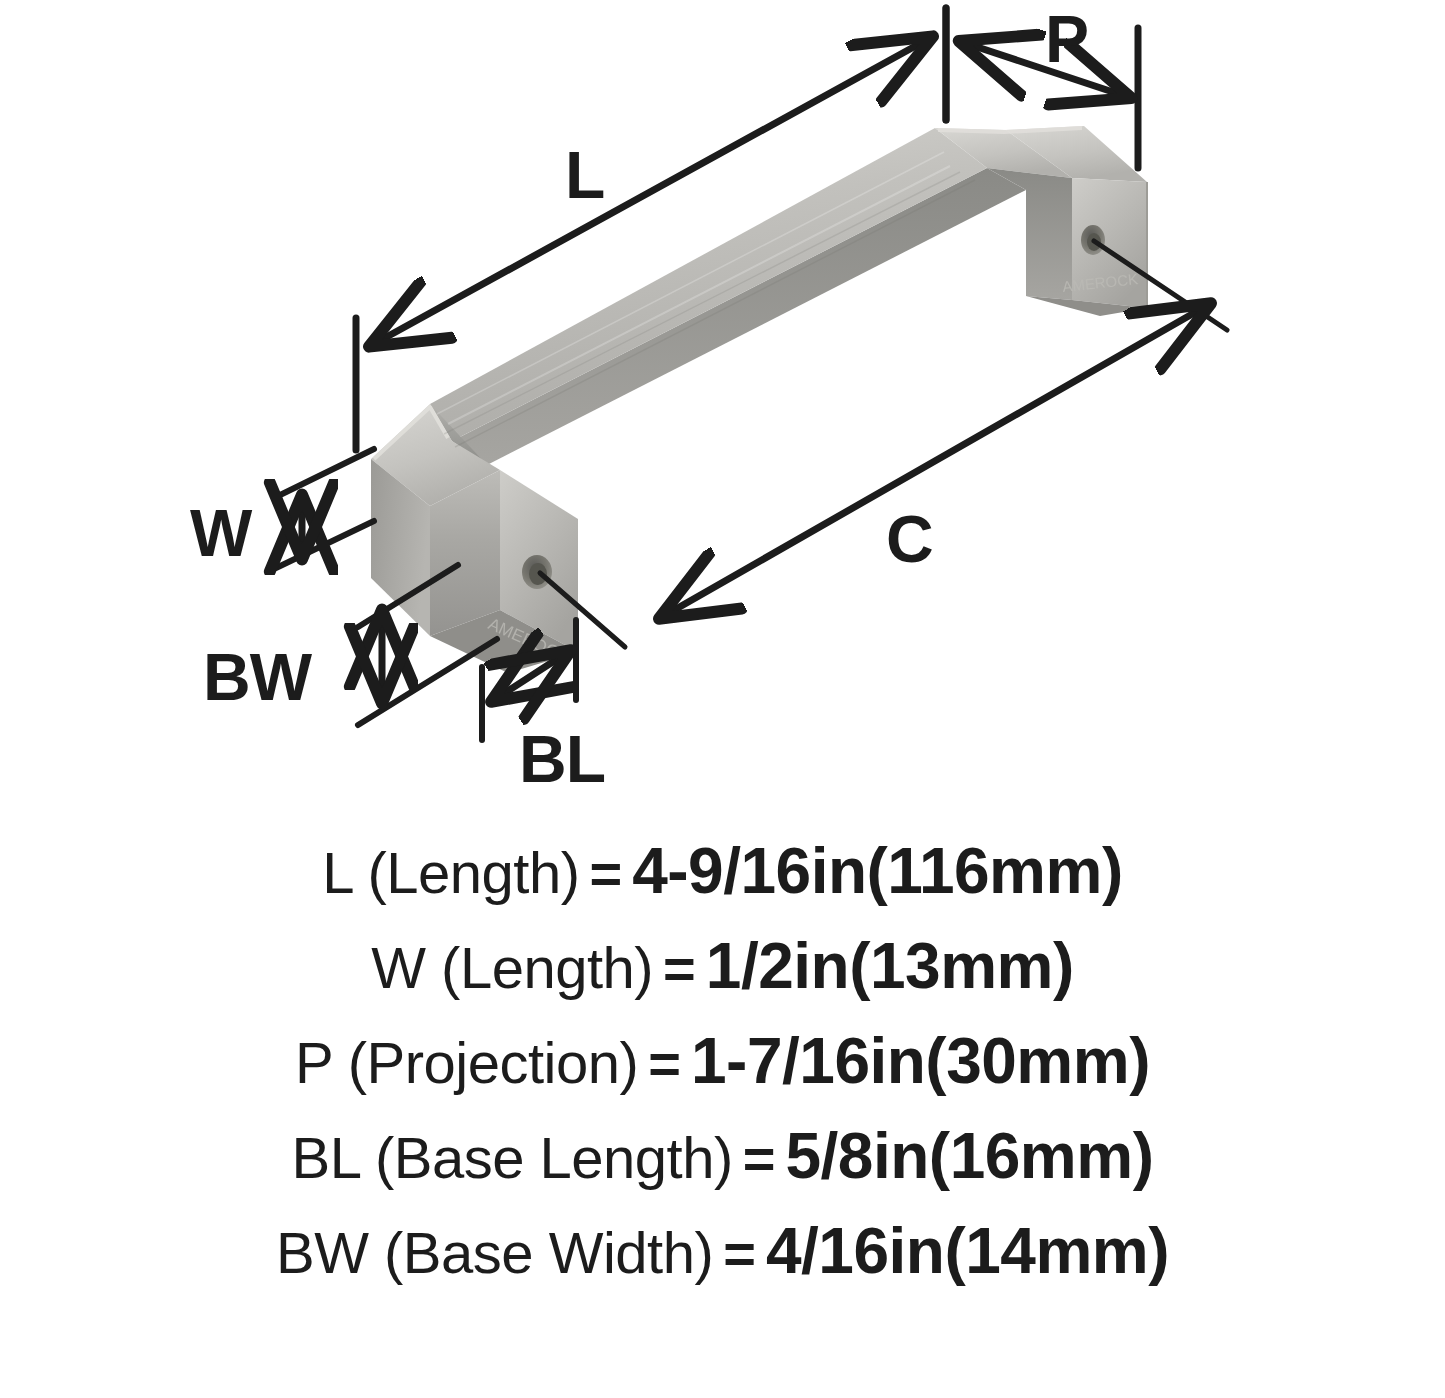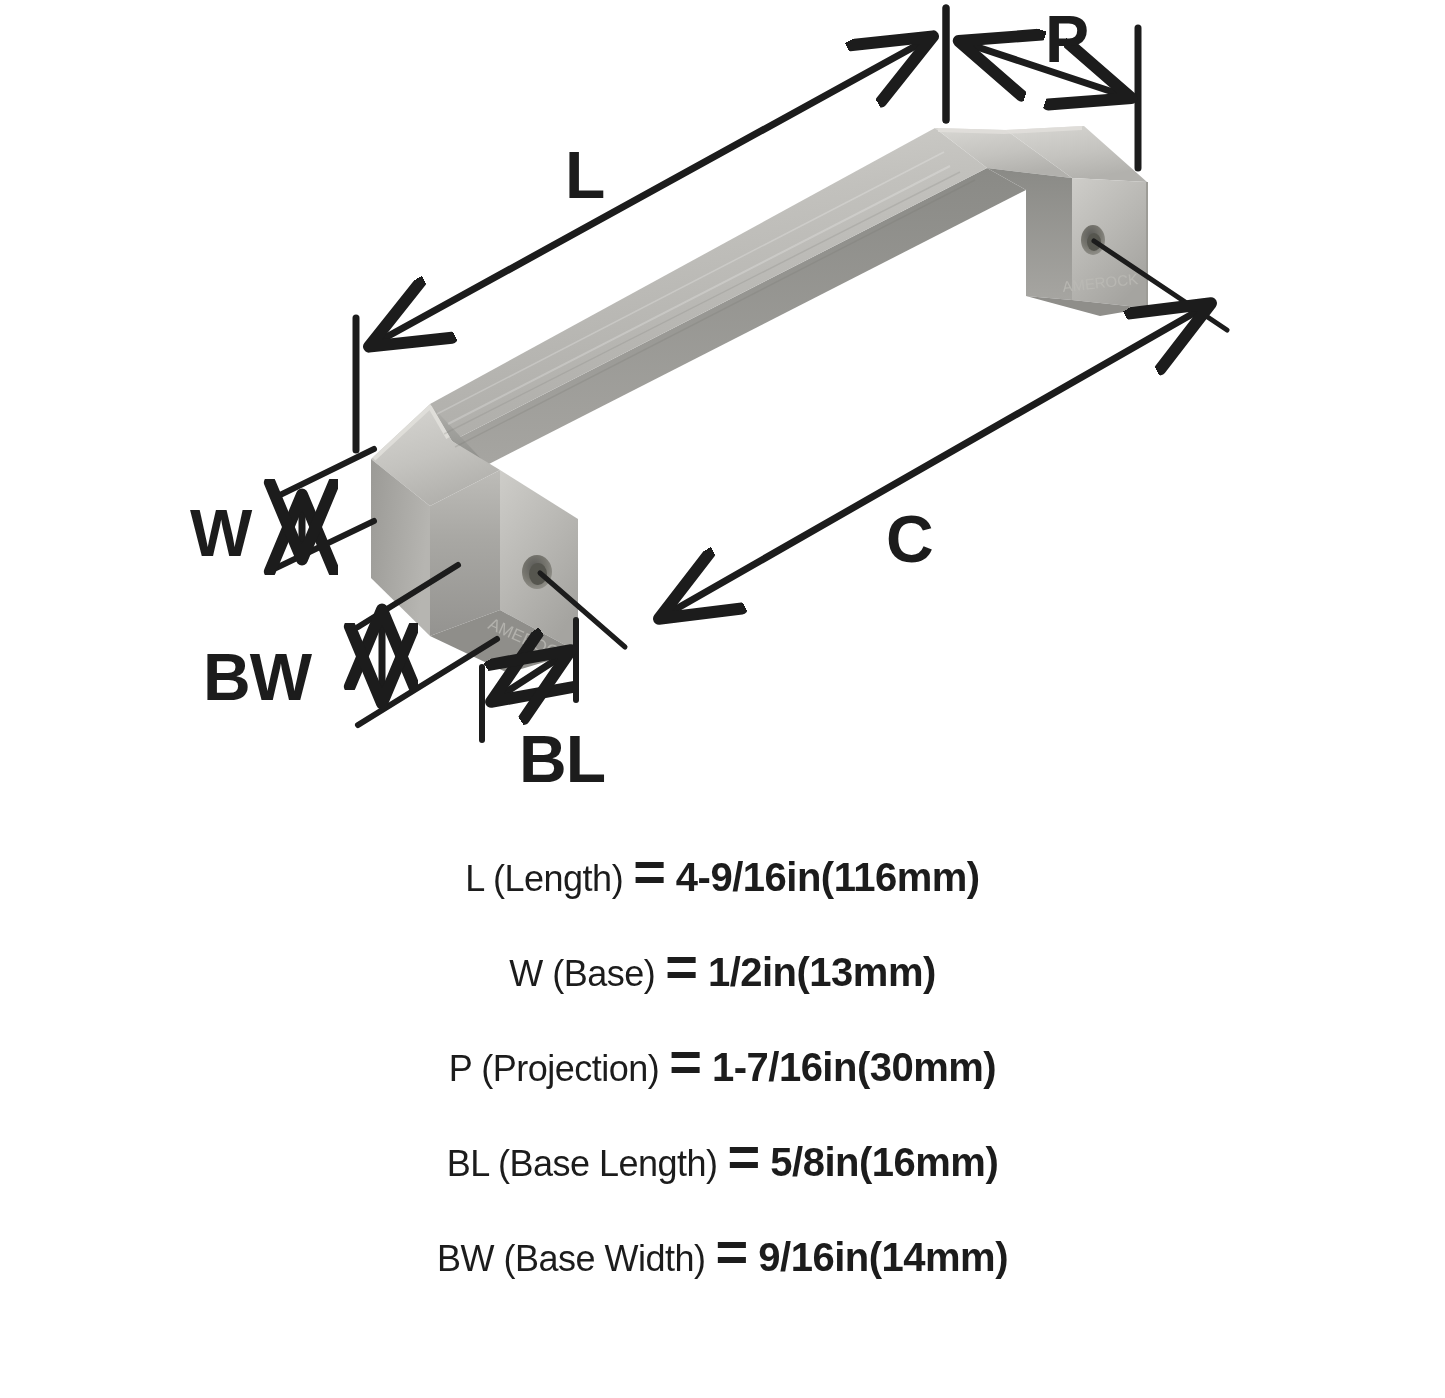--- a/index.html
+++ b/index.html
@@ -61,37 +61,37 @@
     height: 95px;
     line-height: 95px;
     text-align: center;
     white-space: nowrap;
     font-size: 0;
   }
   .spec-label {
     display: inline;
     font-family: "Liberation Sans", sans-serif;
     font-weight: 400;
-    font-size: 36px;
+    font-size: 58px;
     color: #1c1c1c;
     letter-spacing: -0.5px;
   }
   .spec-eq {
     display: inline;
     font-family: "Liberation Sans", sans-serif;
     font-weight: 700;
     font-size: 56px;
     color: #1c1c1c;
     padding: 0 10px;
   }
   .spec-value {
     display: inline;
     font-family: "Liberation Sans", sans-serif;
     font-weight: 700;
-    font-size: 40px;
+    font-size: 64px;
     color: #1c1c1c;
     letter-spacing: -0.5px;
   }
   .spec-row.wide .spec-label,
   .spec-row.wide .spec-eq,
   .spec-row.wide .spec-value {
     font-size: 53px;
   }
 </style>
 </head>
@@ -246,31 +246,31 @@
     </svg>
   </div>
 
   <div id="spec-list">
 
     <div class="spec-row">
       <span class="spec-label">L (Length)</span><span class="spec-eq">=</span><span class="spec-value">4-9/16in(116mm)</span>
     </div>
 
     <div class="spec-row">
-      <span class="spec-label">W (Base)</span><span class="spec-eq">=</span><span class="spec-value">1/2in(13mm)</span>
+      <span class="spec-label">W (Length)</span><span class="spec-eq">=</span><span class="spec-value">1/2in(13mm)</span>
     </div>
 
     <div class="spec-row">
       <span class="spec-label">P (Projection)</span><span class="spec-eq">=</span><span class="spec-value">1-7/16in(30mm)</span>
     </div>
 
 
     <div class="spec-row">
       <span class="spec-label">BL (Base Length)</span><span class="spec-eq">=</span><span class="spec-value">5/8in(16mm)</span>
     </div>
 
     <div class="spec-row">
-      <span class="spec-label">BW (Base Width)</span><span class="spec-eq">=</span><span class="spec-value">9/16in(14mm)</span>
+      <span class="spec-label">BW (Base Width)</span><span class="spec-eq">=</span><span class="spec-value">4/16in(14mm)</span>
     </div>
 
   </div>
 
 </div>
 
 </body></html>

